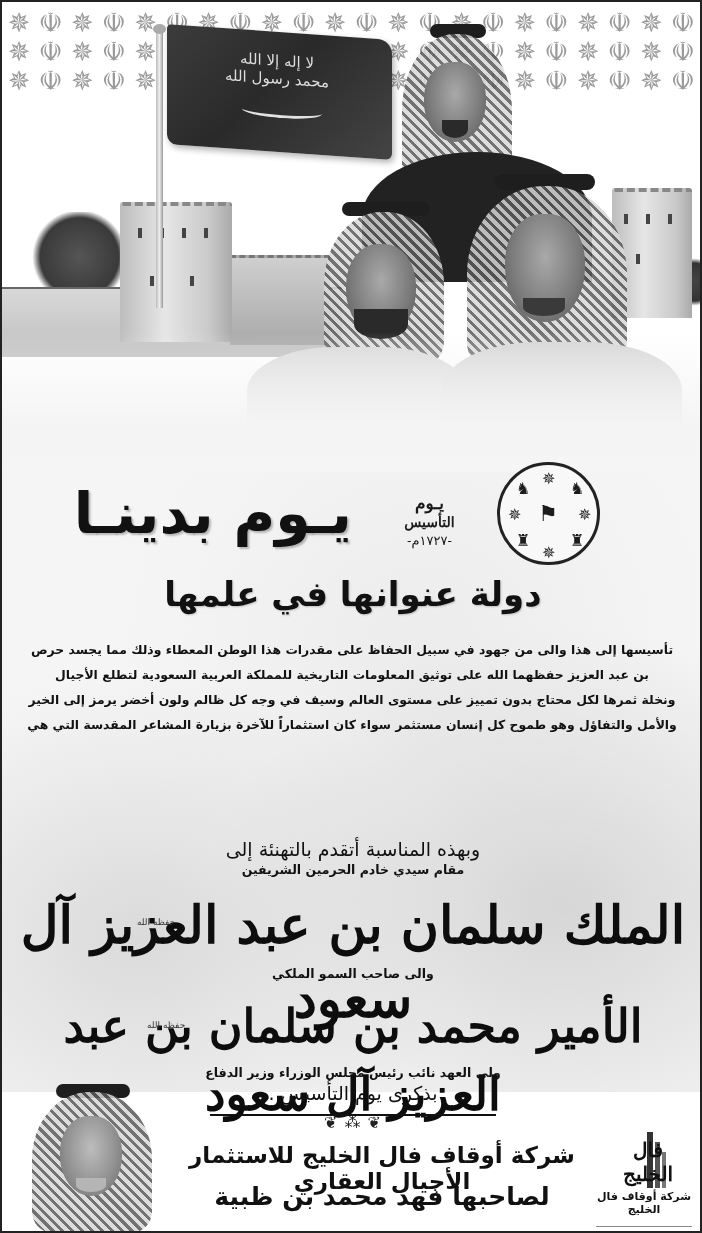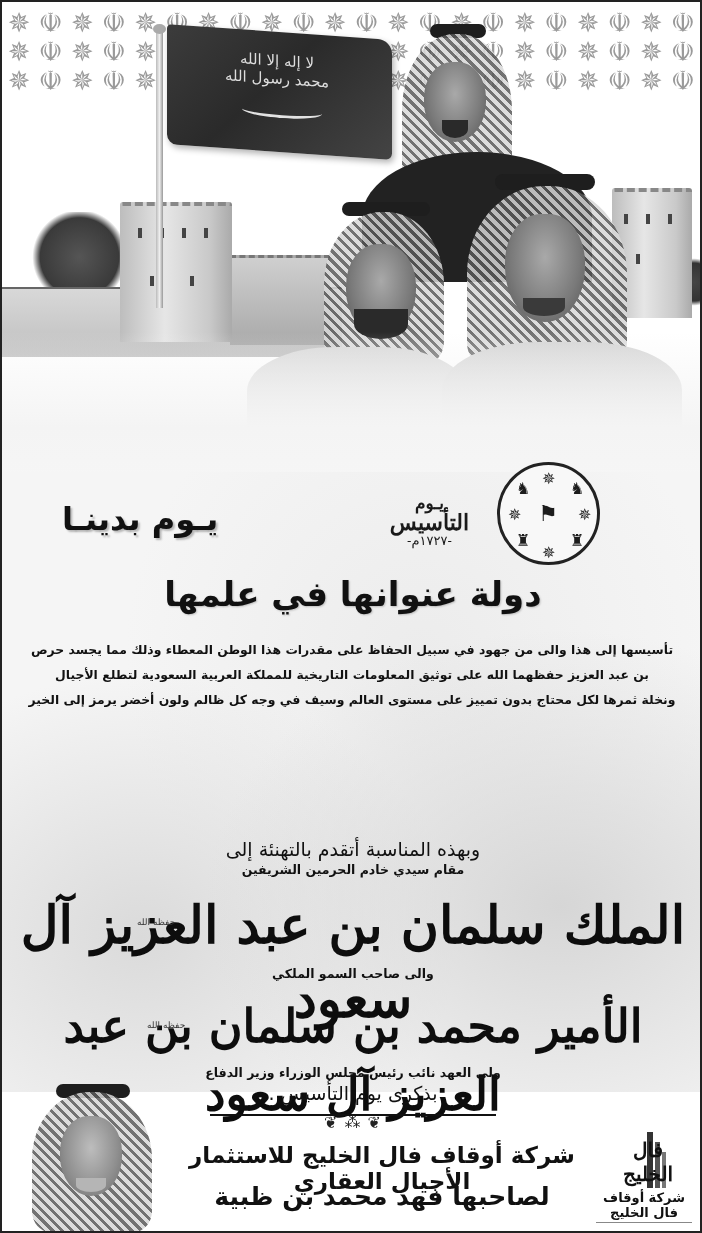--- a/index.html
+++ b/index.html
@@ -88,32 +88,31 @@
   }
   .person .agal {
     position: absolute; height: 14px; background: #1e1e1e; border-radius: 10px;
   }
   .person .beard {
     position: absolute; background: #2a2a2a; border-radius: 0 0 50% 50%;
   }
   .robe-dark { position: absolute; background: #222; }
   
   .heading-left {
-    position: absolute; left: 60px; top: 478px; width: 290px; text-align: left;
-    font-size: 32px; font-weight: bold; direction: rtl; color: #111;
+    position: absolute; left: 60px; top: 478px; width: 290px; text-align: right;
+    font-size: 57px; font-weight: bold; direction: rtl; color: #111;
     text-shadow: 2px 2px 2px rgba(0,0,0,.25);
     font-family: "DejaVu Sans", sans-serif;
-    margin-top: 20px;
   }
   .logo-text {
     position: absolute; left: 385px; top: 492px; width: 85px; text-align: center; direction: rtl;
     font-family: "DejaVu Serif", serif; color: #1a1a1a;
   }
   .logo-text .l1 { font-size: 17px; line-height: 18px; font-weight: bold; }
-  .logo-text .l2 { font-size: 22px; line-height: 20px; font-weight: bold; }
+  .logo-text .l2 { font-size: 14px; line-height: 20px; font-weight: bold; }
   .logo-text .l3 { font-size: 13px; line-height: 18px; }
   .seal {
     position: absolute; left: 495px; top: 460px; width: 103px; height: 103px;
     border: 3px solid #222; border-radius: 50%; background: #f8f8f8;
   }
   .seal .g { position: absolute; font-size: 16px; color: #1c1c1c; line-height: 16px; }
   .subtitle {
     position: absolute; left: 0; top: 572px; width: 702px; text-align: center;
     font-size: 34px; font-weight: bold; direction: rtl; color: #111;
     text-shadow: 1px 1px 2px rgba(0,0,0,.2);
@@ -184,22 +183,22 @@
   }
   .company-logo .mark {
     position: relative; width: 50px; height: 60px; margin: 4px auto 0;
   }
   .company-logo .mark .bar { position: absolute; bottom: 0; background: #333; }
   .company-logo .mark .glyph {
     position: absolute; left: 4px; bottom: 2px; font-size: 20px; font-weight: bold; color: #111;
     font-family: "DejaVu Serif", serif; direction: rtl;
   }
   .company-logo .name {
-    font-size: 13px; font-weight: bold; direction: rtl; color: #111; margin-top: 2px;
-    border-bottom: 1px solid #888; padding-bottom: 2px; margin-left: 6px; margin-right: 6px;
+    font-size: 11px; font-weight: bold; direction: rtl; color: #111; margin-top: 2px;
+    border-bottom: 1px solid #888; padding-bottom: 10px; margin-left: 6px; margin-right: 6px;
   }
   .company-logo .tag { font-size: 7.5px; color: #444; direction: rtl; margin-top: 14px; }
 </style>
 </head>
 <body>
 
 <div class="page">
 
   <div class="hero">
     <div class="pattern">
@@ -351,20 +350,21 @@
     <span class="g" style="left:70px;top:68px;">♜</span>
     <span class="g" style="left:38px;top:38px;font-size:22px;line-height:22px;">⚑</span>
   </div>
 
   <div class="subtitle">دولة عنوانها في علمها</div>
 
   <div class="paragraph">
     <span class="line">تأسيسها إلى هذا والى من جهود في سبيل الحفاظ على مقدرات هذا الوطن المعطاء وذلك مما يجسد حرص</span>
     <span class="line">بن عبد العزيز حفظهما الله على توثيق المعلومات التاريخية للمملكة العربية السعودية لتطلع الأجيال</span>
     <span class="line">ونخلة ثمرها لكل محتاج بدون تمييز على مستوى العالم وسيف في وجه كل ظالم ولون أخضر يرمز إلى الخير</span>
+    <span class="line">والأمل والتفاؤل وهو طموح كل إنسان مستثمر سواء كان استثماراً للآخرة بزيارة المشاعر المقدسة التي هي</span>
   </div>
 
   <div class="congrats">وبهذه المناسبة أتقدم بالتهنئة إلى</div>
   <div class="to-king-label">مقام سيدي خادم الحرمين الشريفين</div>
   <div class="calligraphy king">الملك سلمان بن عبد العزيز آل سعود</div>
   <div class="honorific" style="left:135px;top:915px;">حفظه الله</div>
 
   <div class="to-prince-label">والى صاحب السمو الملكي</div>
   <div class="calligraphy prince">الأمير محمد بن سلمان بن عبد العزيز آل سعود</div>
   <div class="honorific" style="left:145px;top:1018px;">حفظه الله</div>

